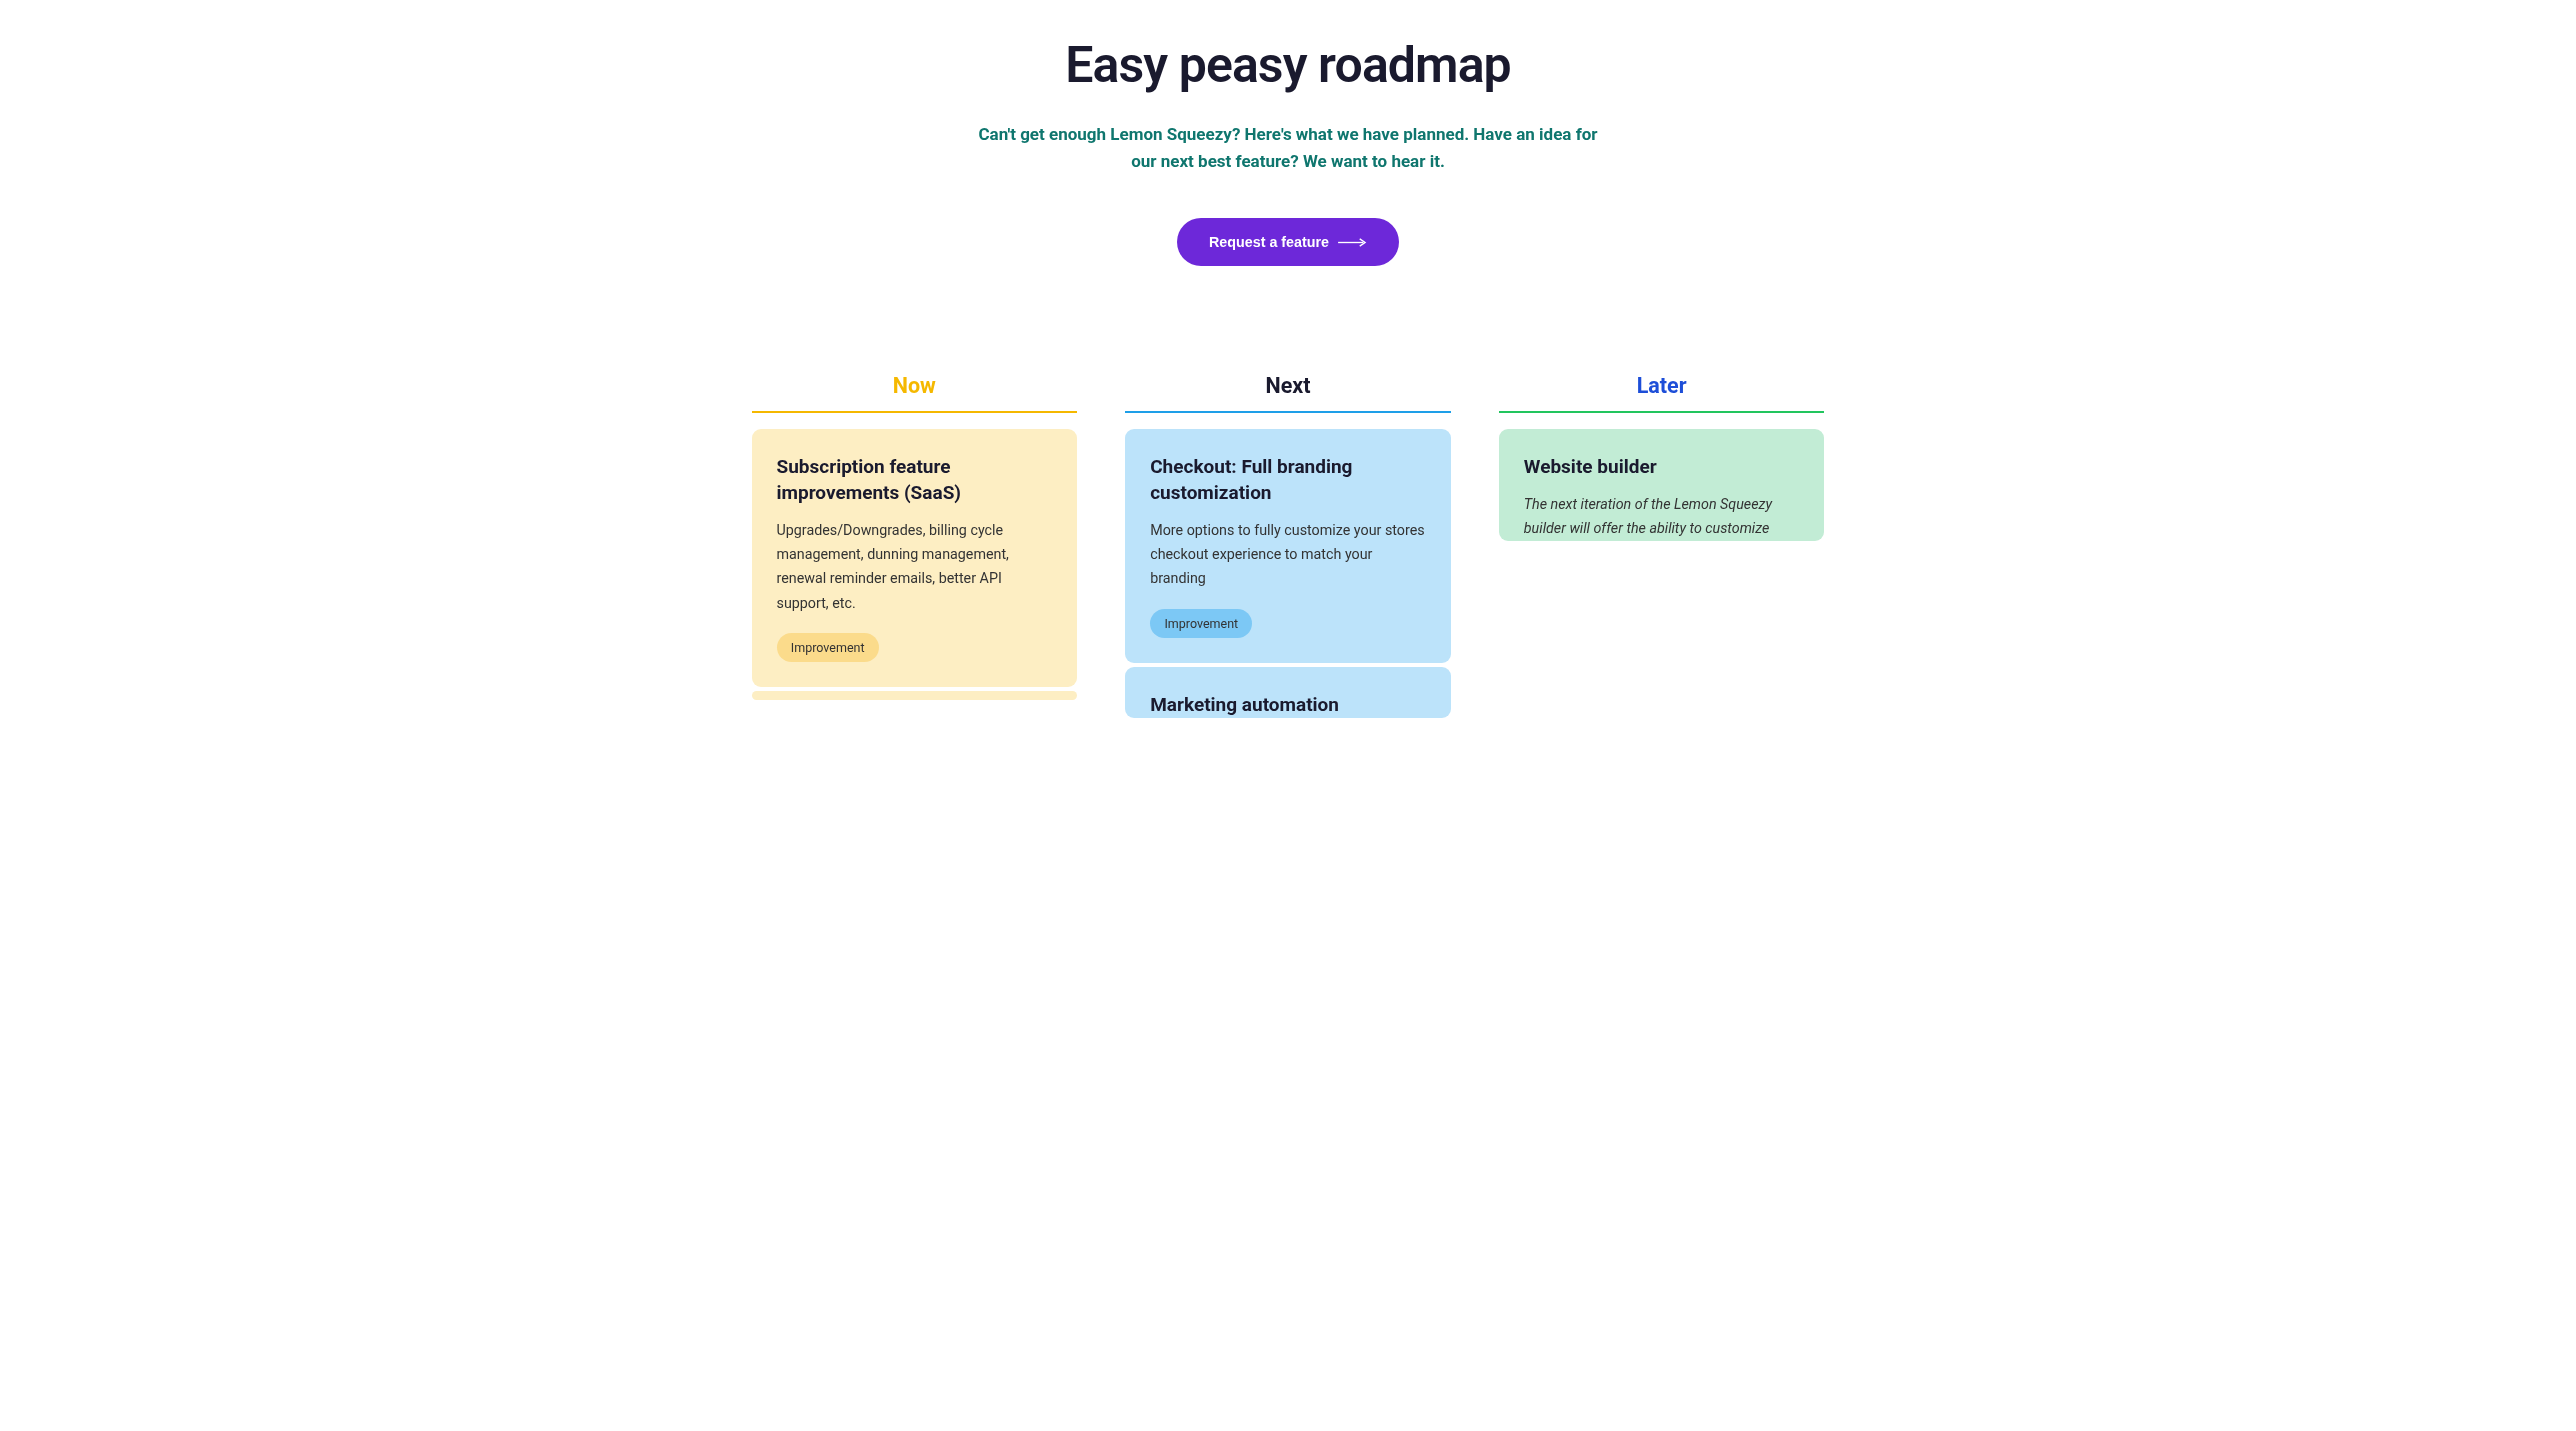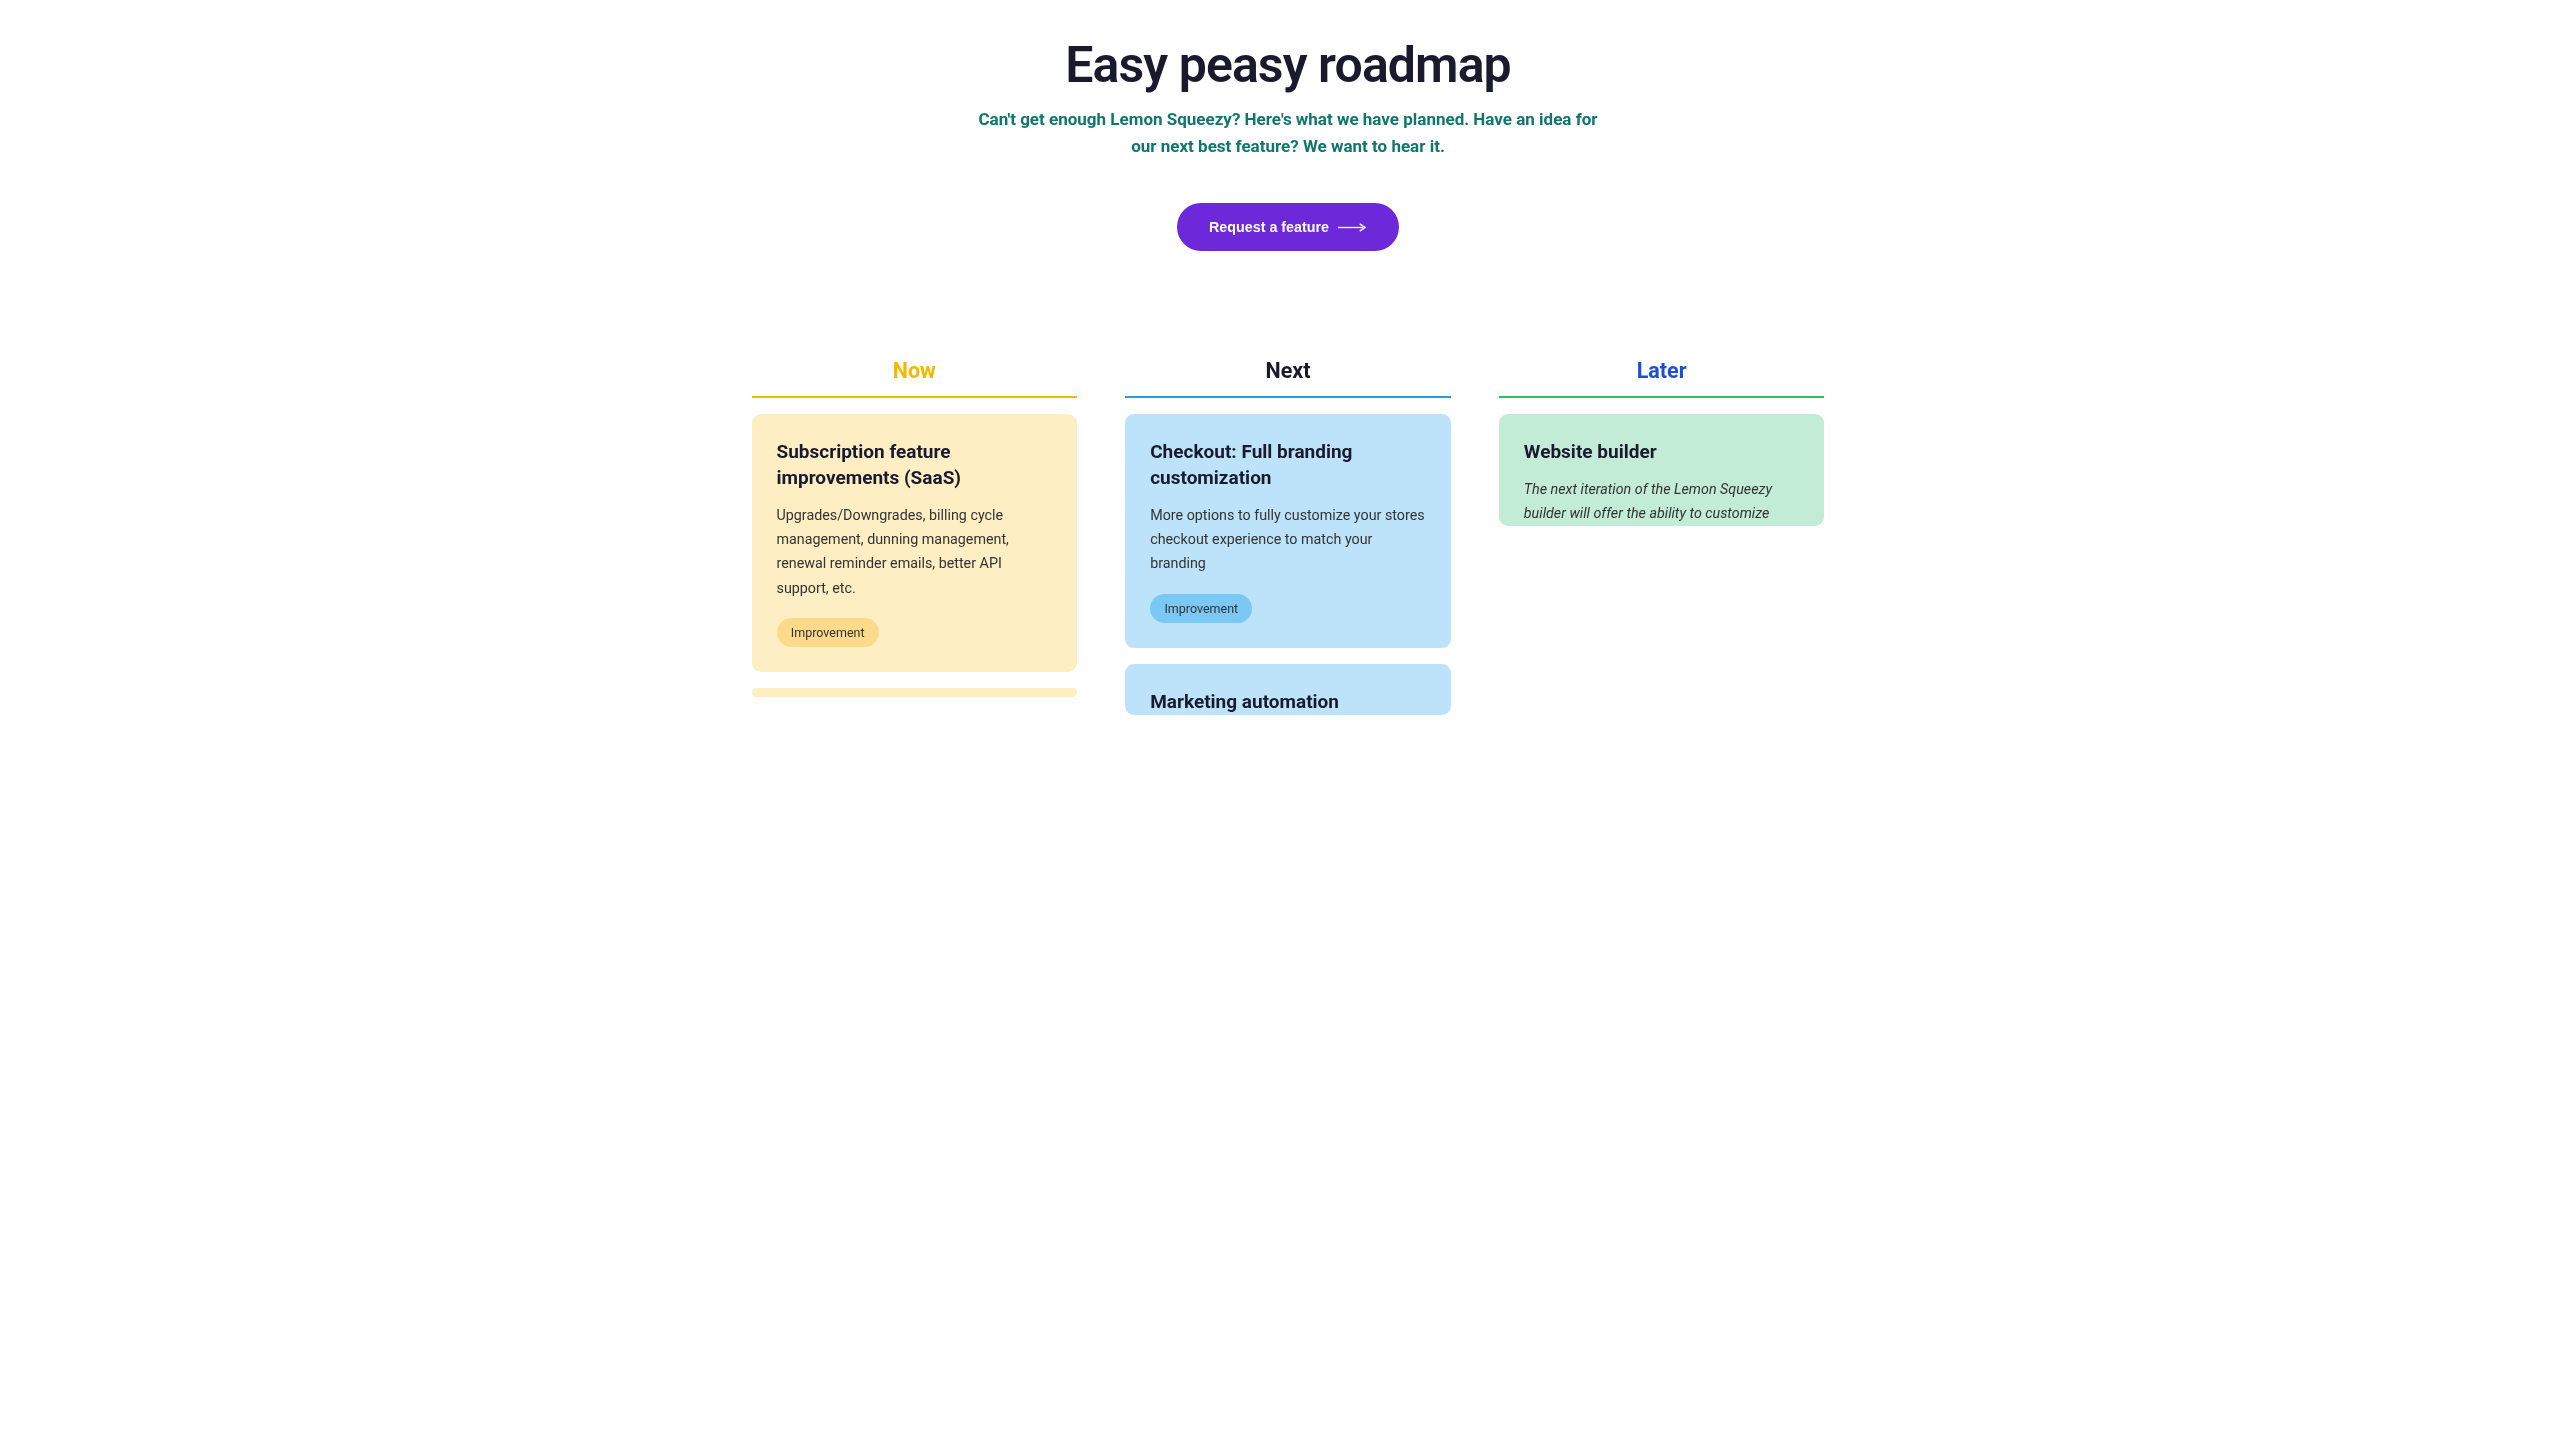--- a/index.html
+++ b/index.html
@@ -19,21 +19,21 @@
     }
     .header {
       text-align: center;
       margin-bottom: 107px;
     }
     .title {
       font-size: 50px;
       font-weight: 600;
       color: #1a1a2e;
       letter-spacing: -0.9px;
-      margin-bottom: 12px;
+      margin-bottom: 27px;
     }
     .subtitle {
       font-size: 17px;
       color: #0f766e;
       line-height: 1.6;
       max-width: 626px;
       margin: 0 auto 43px;
       font-weight: bold;
     }
     .cta-button {
@@ -74,21 +74,21 @@
       color: #1a1a2e;
       border-color: #1e9fe8;
     }
     .column-later .column-header {
       color: #1d4ed8;
       border-color: #22c55e;
     }
     .card {
       border-radius: 9px;
       padding: 25px;
-      margin-bottom: 16px;
+      margin-bottom: 4px;
     }
     .column-now .card {
       background: #fdeec3;
     }
     .column-next .card {
       background: #bce3fa;
     }
     .column-later .card {
       background: #c2ecd5;
     }

